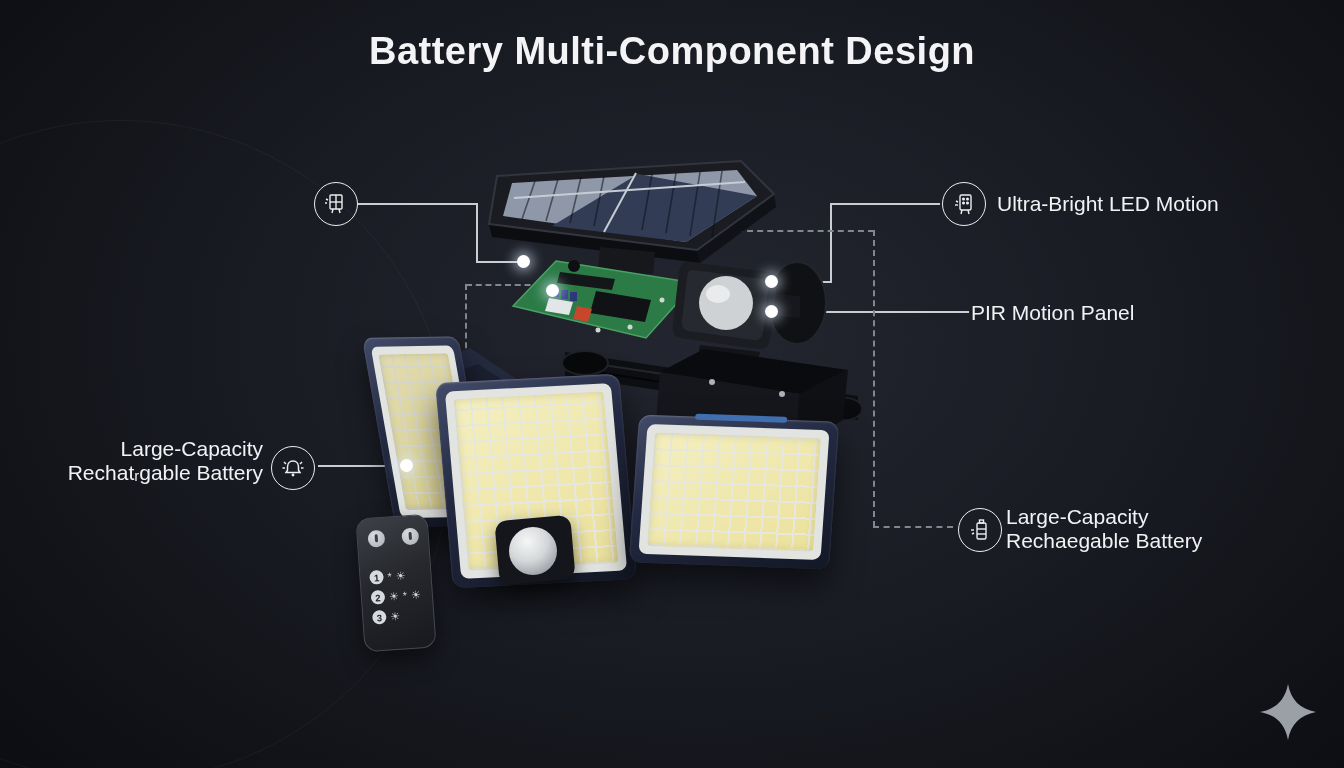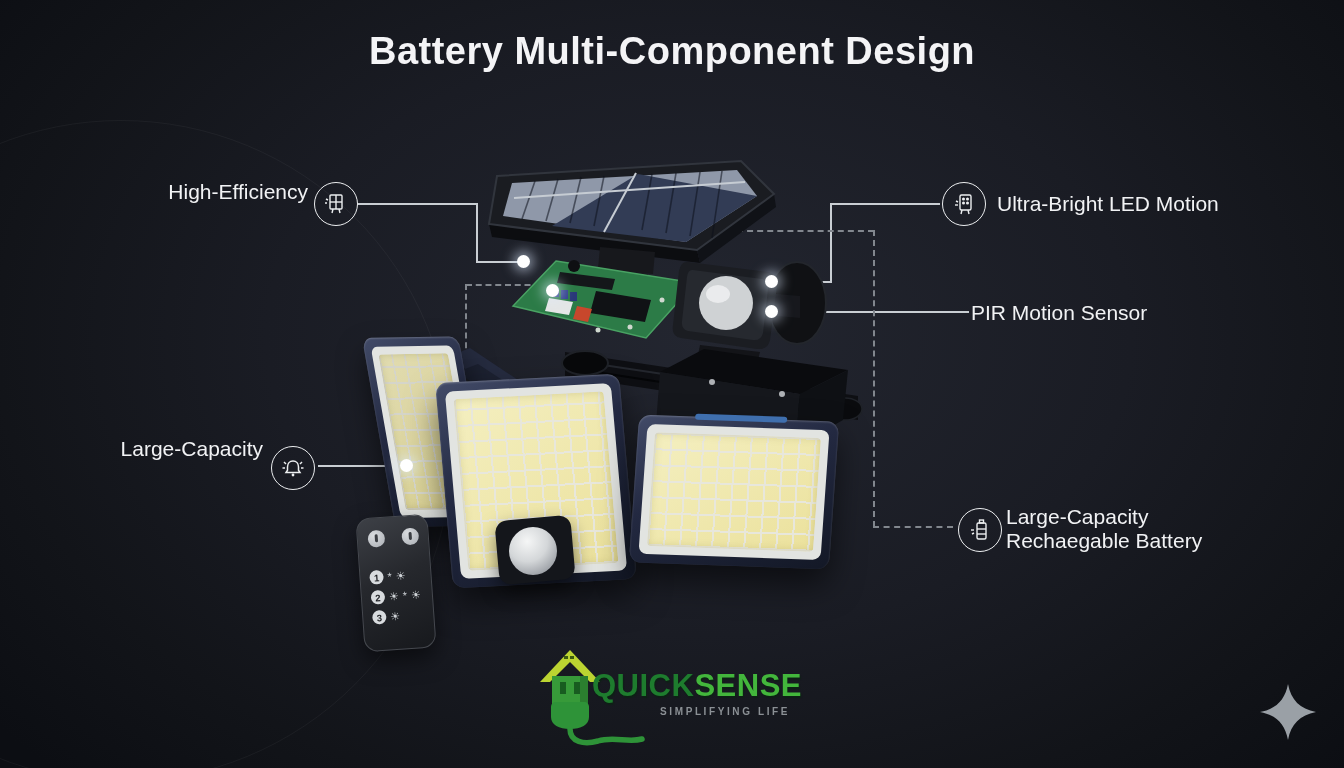--- a/index.html
+++ b/index.html
@@ -196,21 +196,20 @@
     </div>
   </div>
 
   <div class="dot" style="left:517px;top:255px;"></div>
   <div class="dot" style="left:546px;top:284px;"></div>
   <div class="dot" style="left:765px;top:275px;"></div>
   <div class="dot" style="left:765px;top:305px;"></div>
   <div class="dot" style="left:400px;top:459px;"></div>
 
   <div class="lbl r" style="left:118px;top:180px;width:190px;">
-    <span>High-Efficiency</span>
   </div>
   <div class="cicon" style="left:314px;top:182px;">
     <svg width="26" height="26" viewBox="0 0 26 26" fill="none" stroke="#eceef0" stroke-width="1.4">
       <rect x="7" y="4" width="12" height="14" rx="1"></rect>
       <line x1="7" y1="11" x2="19" y2="11"></line>
         <line x1="13" y1="4" x2="13" y2="18"></line>
       <line x1="10" y1="18" x2="9" y2="22"></line>
         <line x1="16" y1="18" x2="17" y2="22"></line>
       <line x1="2" y1="12" x2="4" y2="12"></line>
         <line x1="3" y1="8" x2="5" y2="9"></line>
@@ -228,25 +227,26 @@
         <line x1="17" y1="19" x2="18" y2="23"></line>
       <line x1="4" y1="14" x2="7" y2="14"></line>
         <line x1="5" y1="10" x2="7" y2="11"></line>
     </svg>
   </div>
   <div class="lbl" style="left:997px;top:192px;">
     <span>Ultra-Bright LED Motion</span>
   </div>
 
   <div class="lbl" style="left:971px;top:301px;">
-    <span>PIR Motion Sensor</span>
+    <span>PIR Motion Panel</span>
   </div>
 
   <div class="lbl r" style="left:63px;top:437px;width:200px;">
     <span>Large-Capacity</span>
+    <span>Rechatᵣgable Battery</span>
   </div>
   <div class="cicon" style="left:271px;top:446px;">
     <svg width="28" height="28" viewBox="0 0 28 28" fill="none" stroke="#eceef0" stroke-width="1.5">
       <path d="M14 7c-3.4 0-5.5 2.6-5.5 6v3.2L7 18.5h14l-1.5-2.3V13c0-3.4-2.1-6-5.5-6z"></path>
       <circle cx="14" cy="21" r="1.4" fill="#eceef0" stroke="none"></circle>
       <line x1="5" y1="8" x2="7" y2="10"></line>
         <line x1="23" y1="8" x2="21" y2="10"></line>
       <line x1="3.5" y1="14" x2="6" y2="14"></line>
         <line x1="24.5" y1="14" x2="22" y2="14"></line>
     </svg>
@@ -260,32 +260,17 @@
         <line x1="10" y1="17" x2="19" y2="17"></line>
       <line x1="4" y1="13" x2="7" y2="13"></line>
         <line x1="5" y1="17" x2="7" y2="16"></line>
     </svg>
   </div>
   <div class="lbl" style="left:1006px;top:505px;">
     <span>Large-Capacity</span>
     <span>Rechaegable Battery</span>
   </div>
 
-  <div class="logo">
-    <svg width="120" height="100" viewBox="0 0 120 100">
-      <path d="M30,0 L0,32 L10,32 L30,12 L50,32 L60,32 Z" fill="#bcd431"></path>
-      <rect x="24" y="6" width="4" height="3" fill="#3c5a10"></rect>
-        <rect x="30" y="6" width="4" height="3" fill="#3c5a10"></rect>
-      <rect x="12" y="26" width="36" height="28" fill="#379a39"></rect>
-      <rect x="40" y="26" width="8" height="28" fill="#2b7e2f"></rect>
-      <rect x="20" y="32" width="6" height="12" fill="#185c20"></rect>
-      <rect x="34" y="32" width="6" height="12" fill="#185c20"></rect>
-      <path d="M16,52 h28 c3,0 5,2 5,5 v10 c0,8 -8,12 -19,12 s-19,-4 -19,-12 v-10 c0,-3 2,-5 5,-5 z" fill="#2e9338"></path>
-      <path d="M30,79 C30,92 44,95 58,91 C74,86 88,93 102,89" stroke="#2e9338" stroke-width="5.5" fill="none" stroke-linecap="round"></path>
-    </svg>
-    <div class="brand"><span class="bq">QUICK</span><span class="bs">SENSE</span></div>
-    <div class="tagline">SIMPLIFYING LIFE</div>
-  </div>
 
   <svg class="sparkle" width="56" height="56" viewBox="0 0 56 56">
     <path d="M28 0C31 16 40 25 56 28C40 31 31 40 28 56C25 40 16 31 0 28C16 25 25 16 28 0Z" fill="#9aa0a6"></path>
   </svg>
 </div>
 
 </body></html>

